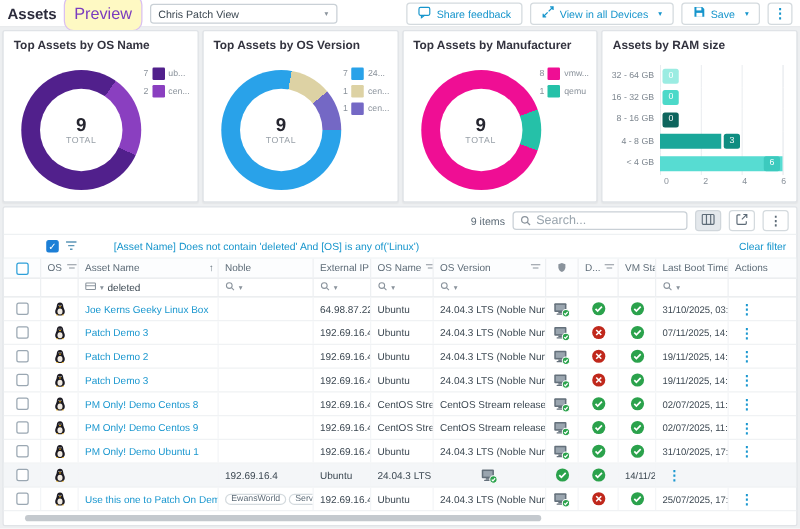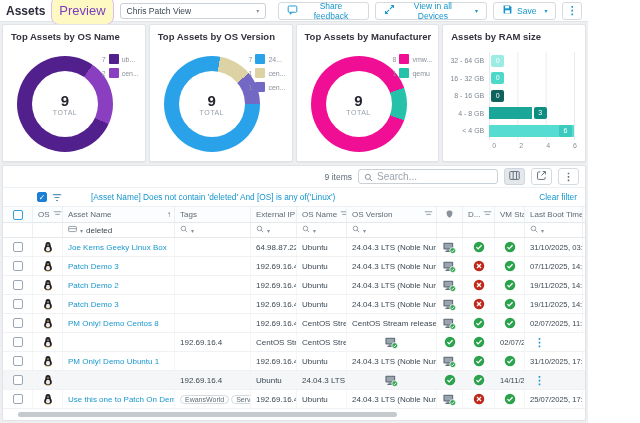--- a/index.html
+++ b/index.html
@@ -1,17 +1,17 @@
 <!DOCTYPE html>
 <html><head>
 <meta charset="utf-8">
 <style>
   * { margin:0; padding:0; box-sizing:border-box; }
   body { font-family:"Liberation Sans", sans-serif; }
-  .page { width:588px; height:423px; background:#edeff1; overflow:hidden; position:relative; }
+  .page { width:640px; height:423px; background:#edeff1; overflow:hidden; position:relative; }
 
   
   .topbar { height:22px; background:#fff; border-bottom:1px solid #e2e5e8; display:flex; align-items:center; gap:6px; padding:0 6px; }
   .page-title { font-size:12px; font-weight:bold; color:#2b2b3c; }
   .badge { font-size:13px; color:#7a3bbf; background:#fef9c3; border:1px solid #d9bff1; border-radius:8px; padding:6px 7px; }
   .view-select { width:150px; height:16px; border:1px solid #c9d0d6; border-radius:3px; background:#fff; display:flex; align-items:center; justify-content:space-between; padding:0 6px; font-size:8.5px; color:#3c4852; cursor:pointer; }
   .spacer { flex:1; }
   .btn { display:flex; align-items:center; gap:4px; height:18px; padding:0 8px; background:#fff; border:1px solid #d4dade; border-radius:3px; font-size:8.5px; color:#1695cc; cursor:pointer; font-family:inherit; }
   .btn .caret { font-size:6px; color:#1695cc; margin-left:4px; }
   .btn.icon-only { width:20px; padding:0; justify-content:center; font-size:11px; font-weight:bold; }
@@ -280,21 +280,21 @@
           <span>OS</span>
           <span class="flt"><svg width="9" height="8" viewBox="0 0 12 10">
               <path d="M1 2h10M3 5.5h6" stroke="#8a939c" stroke-width="1.2" fill="none"></path>
             </svg></span>
         </div>
       <div class="hcell">
           <span>Asset Name</span>
           <span class="sort">↑</span>
         </div>
       <div class="hcell">
-          <span>Tags</span>
+          <span>Noble</span>
         </div>
       <div class="hcell">
           <span>External IP</span>
         </div>
       <div class="hcell">
           <span>OS Name</span>
           <span class="flt"><svg width="9" height="8" viewBox="0 0 12 10">
               <path d="M1 2h10M3 5.5h6" stroke="#8a939c" stroke-width="1.2" fill="none"></path>
             </svg></span>
         </div>
@@ -674,20 +674,23 @@
                 <path d="M8 1.2c-2.2 0-3.4 1.7-3.4 3.7 0 1.4-.6 2.6-1.2 3.8-.7 1.4-.9 3.7.6 5.1.8.8 2.3 1.3 4 1.3s3.2-.5 4-1.3c1.5-1.4 1.3-3.7.6-5.1-.6-1.2-1.2-2.4-1.2-3.8 0-2-1.2-3.7-3.4-3.7z" fill="#1c1a22"></path>
                 <ellipse cx="8" cy="10.9" rx="2.7" ry="3.1" fill="#f0eae2"></ellipse>
                 <circle cx="6.9" cy="4.3" r="0.55" fill="#fff"></circle>
                 <circle cx="9.1" cy="4.3" r="0.55" fill="#fff"></circle>
                 <path d="M6.7 5.4h2.6L8 7z" fill="#f6b40e"></path>
                 <path d="M4.4 14c-.9.7.2 1.6 1.1 1l1.1-.7z" fill="#f6b40e"></path>
                 <path d="M11.6 14c.9.7-.2 1.6-1.1 1l-1.1-.7z" fill="#f6b40e"></path>
               </svg>
             </span>
           </div>
+          <div class="cell">
+            <a class="alink">PM Only! Demo Centos 9</a>
+          </div>
           <div class="cell c-tags"></div>
           <div class="cell">192.69.16.4</div>
           <div class="cell">CentOS Stream</div>
           <div class="cell">CentOS Stream release 9</div>
           <div class="cell c-ic">
             <span class="ic14">
               <svg width="15" height="13" viewBox="0 0 18 16">
                 <rect x="1.5" y="2" width="12" height="8.5" rx="1" fill="#64707b"></rect>
                 <rect x="3" y="3.5" width="9" height="5.5" fill="#9aa5af"></rect>
                 <rect x="5.5" y="10.5" width="4" height="1.5" fill="#64707b"></rect>

